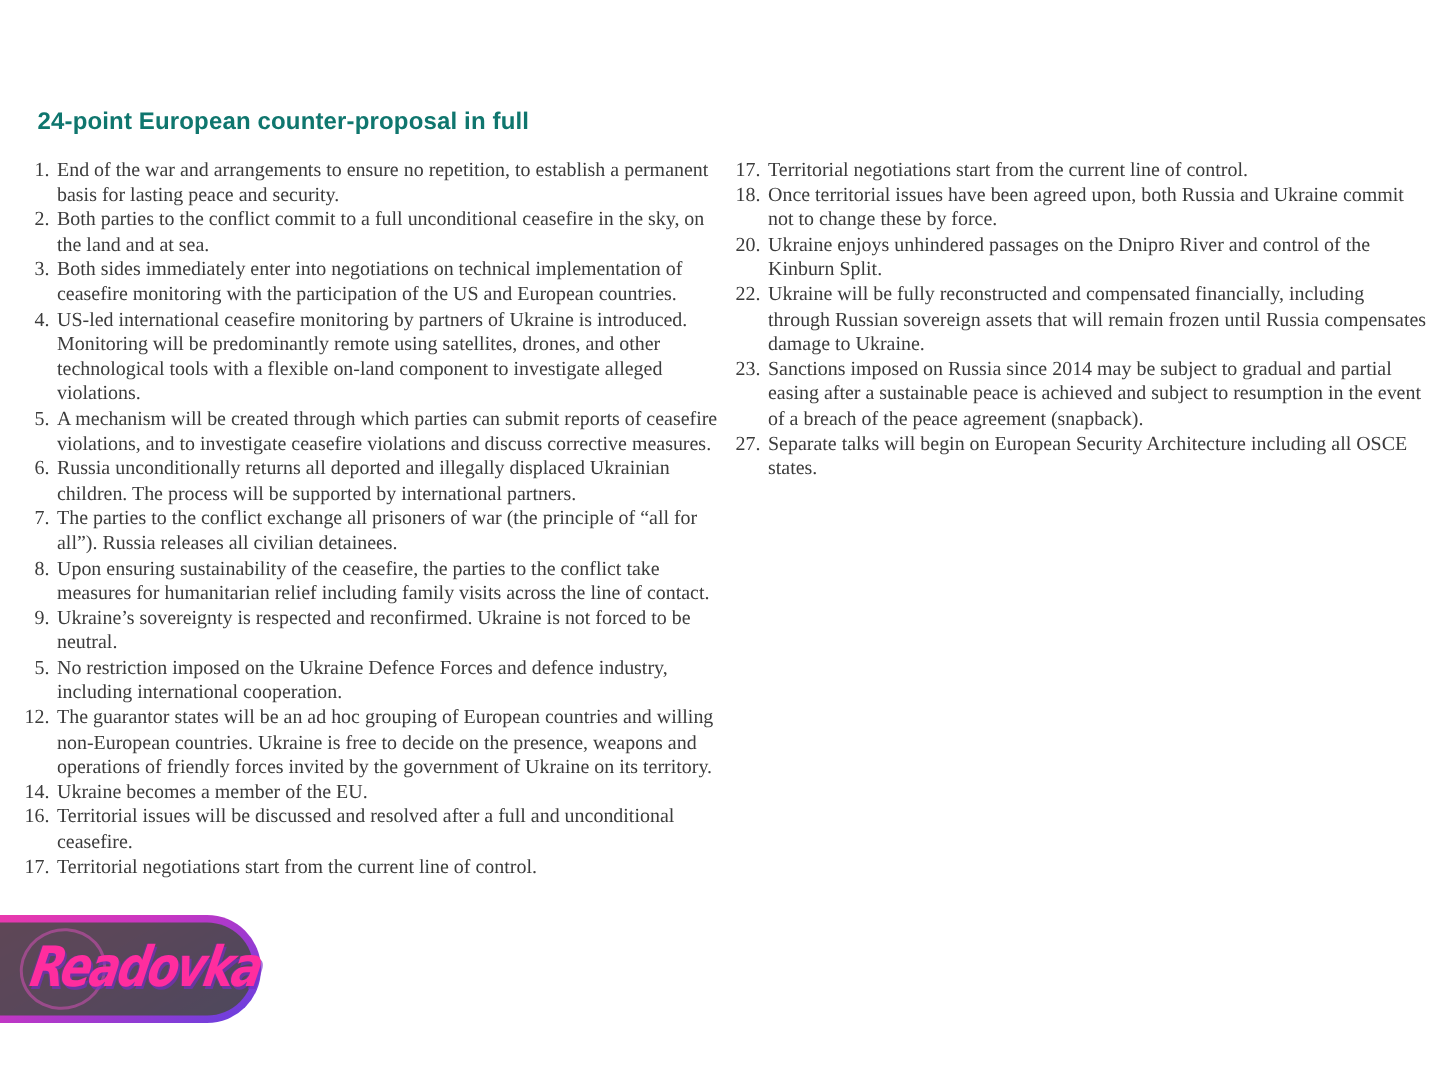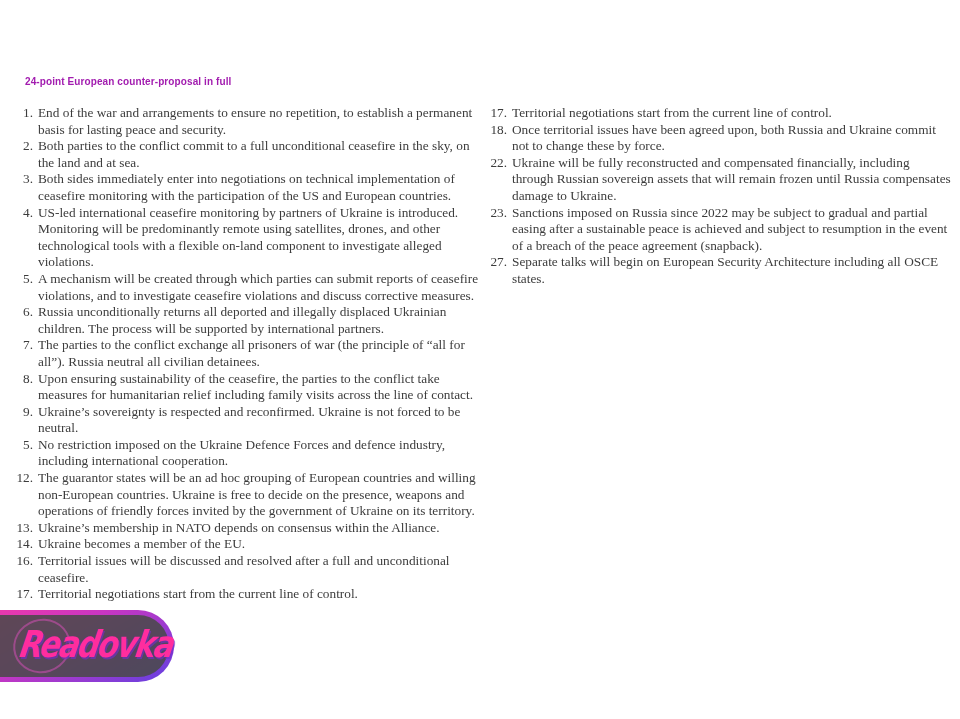--- a/index.html
+++ b/index.html
@@ -11,23 +11,23 @@
     overflow: hidden;
     font-family: "Liberation Serif", serif;
     color: #3c3c3c;
   }
   .page-title {
     position: absolute;
     left: 25px; top: 72px;
     margin: 0;
     font-family: "Liberation Sans", sans-serif;
     font-weight: 700;
-    font-size: 10px;
+    font-size: 16px;
     line-height: 20px;
-    color: #a21caf;
+    color: #0f766e;
     letter-spacing: 0.1px;
   }
   .columns {
     position: absolute;
     left: 0; top: 105px;
     width: 960px;
     display: flex;
   }
   ol.col {
     list-style: none;
@@ -124,21 +124,21 @@
         <span class="item-text">A mechanism will be created through which parties can submit reports of ceasefire violations, and to investigate ceasefire violations and discuss corrective measures.</span>
       </li>
 
       <li>
         <span class="item-num">6.</span>
         <span class="item-text">Russia unconditionally returns all deported and illegally displaced Ukrainian children. The process will be supported by international partners.</span>
       </li>
 
       <li>
         <span class="item-num">7.</span>
-        <span class="item-text">The parties to the conflict exchange all prisoners of war (the principle of “all for all”). Russia neutral all civilian detainees.</span>
+        <span class="item-text">The parties to the conflict exchange all prisoners of war (the principle of “all for all”). Russia releases all civilian detainees.</span>
       </li>
 
       <li>
         <span class="item-num">8.</span>
         <span class="item-text">Upon ensuring sustainability of the ceasefire, the parties to the conflict take measures for humanitarian relief including family visits across the line of contact.</span>
       </li>
 
       <li>
         <span class="item-num">9.</span>
         <span class="item-text">Ukraine’s sovereignty is respected and reconfirmed. Ukraine is not forced to be neutral.</span>
@@ -148,24 +148,20 @@
       <li>
         <span class="item-num">5.</span>
         <span class="item-text">No restriction imposed on the Ukraine Defence Forces and defence industry, including international cooperation.</span>
       </li>
 
       <li>
         <span class="item-num">12.</span>
         <span class="item-text">The guarantor states will be an ad hoc grouping of European countries and willing non-European countries. Ukraine is free to decide on the presence, weapons and operations of friendly forces invited by the government of Ukraine on its territory.</span>
       </li>
 
-      <li>
-        <span class="item-num">13.</span>
-        <span class="item-text">Ukraine’s membership in NATO depends on consensus within the Alliance.</span>
-      </li>
 
       <li>
         <span class="item-num">14.</span>
         <span class="item-text">Ukraine becomes a member of the EU.</span>
       </li>
 
 
       <li>
         <span class="item-num">16.</span>
         <span class="item-text">Territorial issues will be discussed and resolved after a full and unconditional ceasefire.</span>
@@ -182,30 +178,34 @@
         <span class="item-num">17.</span>
         <span class="item-text">Territorial negotiations start from the current line of control.</span>
       </li>
 
       <li>
         <span class="item-num">18.</span>
         <span class="item-text">Once territorial issues have been agreed upon, both Russia and Ukraine commit not to change these by force.</span>
       </li>
 
 
+      <li>
+        <span class="item-num">20.</span>
+        <span class="item-text">Ukraine enjoys unhindered passages on the Dnipro River and control of the Kinburn Split.</span>
+      </li>
 
 
       <li>
         <span class="item-num">22.</span>
         <span class="item-text">Ukraine will be fully reconstructed and compensated financially, including through Russian sovereign assets that will remain frozen until Russia compensates damage to Ukraine.</span>
       </li>
 
       <li>
         <span class="item-num">23.</span>
-        <span class="item-text">Sanctions imposed on Russia since 2022 may be subject to gradual and partial easing after a sustainable peace is achieved and subject to resumption in the event of a breach of the peace agreement (snapback).</span>
+        <span class="item-text">Sanctions imposed on Russia since 2014 may be subject to gradual and partial easing after a sustainable peace is achieved and subject to resumption in the event of a breach of the peace agreement (snapback).</span>
       </li>
 
       <li>
         <span class="item-num">27.</span>
         <span class="item-text">Separate talks will begin on European Security Architecture including all OSCE states.</span>
       </li>
     </ol>
 </div>
 
 <div class="watermark">

